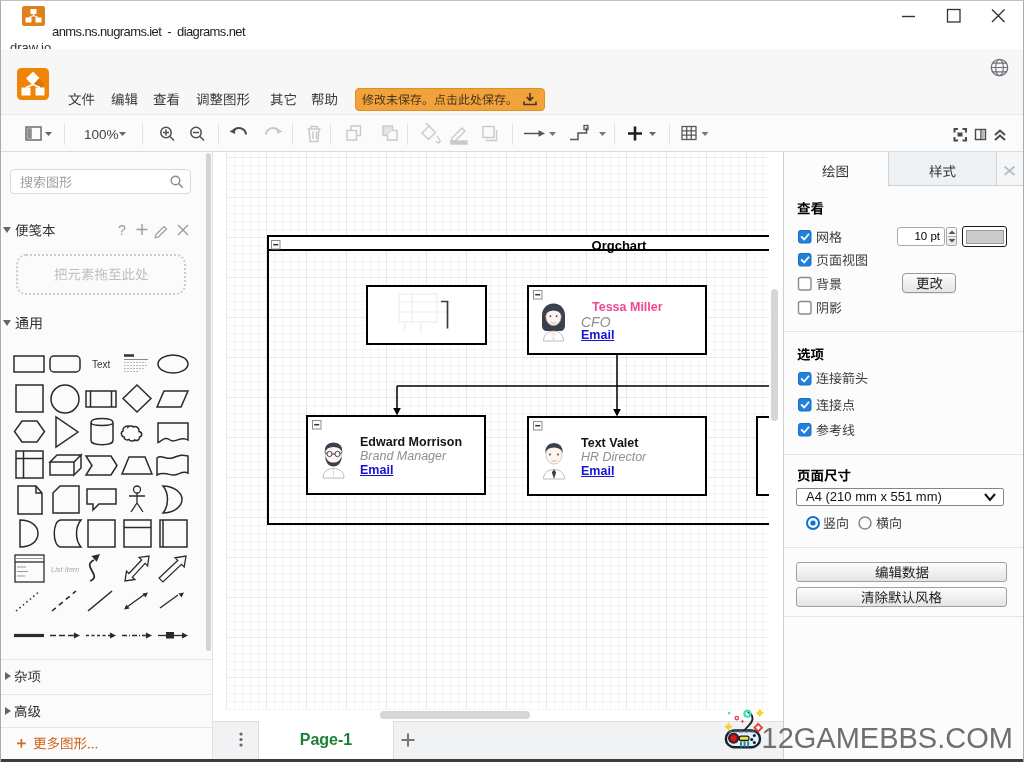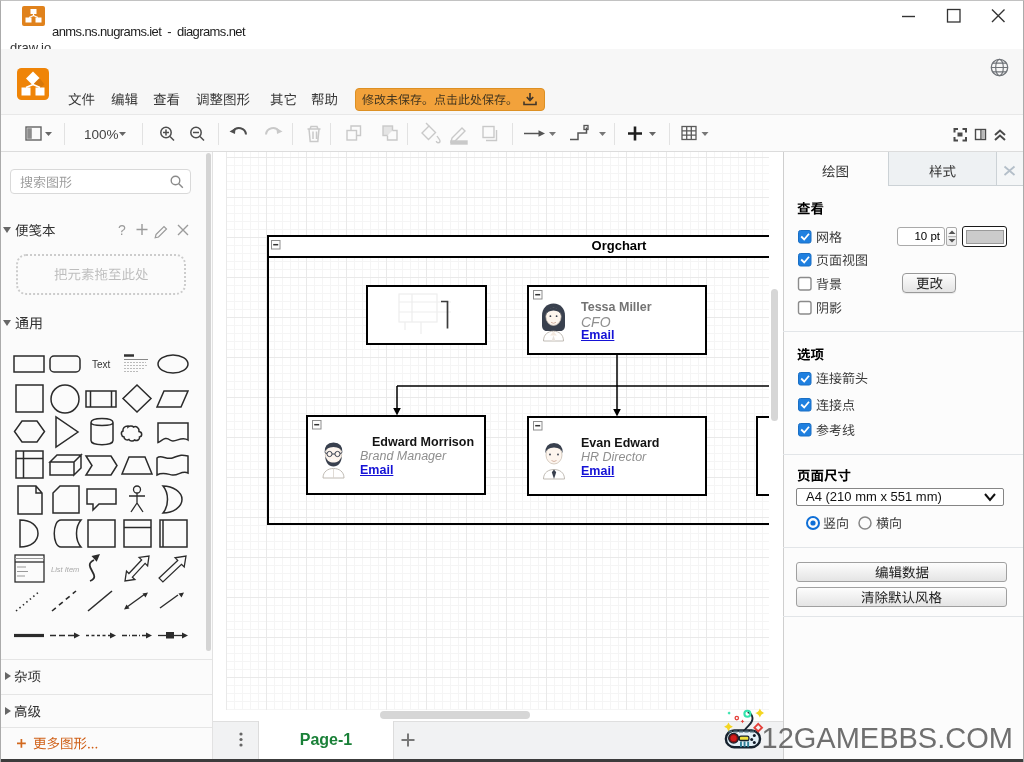--- a/index.html
+++ b/index.html
@@ -215,21 +215,21 @@
   </svg>
 <div class="abs" style="left:205.5px;top:153px;width:5px;height:498px;background:#d4d4d4;border-radius:3px"></div>
 <svg class="abs" style="left:215px;top:449px" width="6" height="13">
     <path d="M1 0v12M4.5 0v12" stroke="#9a9a9a" stroke-width="1.2"></path>
   </svg>
 
 <div class="abs" style="left:213px;top:152px;width:570px;height:569px;background:#fff;overflow:hidden">
  <div class="abs" style="left:13px;top:0;width:553px;height:558px;background-image:linear-gradient(to right,#e9e9e9 1px,transparent 1px),linear-gradient(to bottom,#e9e9e9 1px,transparent 1px),linear-gradient(to right,#f5f5f5 1px,transparent 1px),linear-gradient(to bottom,#f5f5f5 1px,transparent 1px);background-size:40px 40px,40px 40px,8px 8px,8px 8px;background-position:0 0,0 5px,0 0,0 5px"></div>
 
  <div class="abs" style="left:54px;top:83px;width:704px;height:290px;border:2px solid #000;background:transparent"></div>
- <div class="abs" style="left:54px;top:83px;width:704px;height:23px;border:2px solid #000;background:#fff;font-weight:bold;font-size:13px;color:#000;text-align:center;line-height:17px">Orgchart</div>
+ <div class="abs" style="left:54px;top:83px;width:704px;height:16px;border:2px solid #000;background:#fff;font-weight:bold;font-size:13px;color:#000;text-align:center;line-height:17px">Orgchart</div>
  <svg class="abs" style="left:58px;top:88px" width="10" height="10">
       <rect x="0.5" y="0.5" width="8.5" height="8.5" fill="#fdfdfd" stroke="#8e8e8e"></rect>
       <path d="M2.2 4.7h5" stroke="#333" stroke-width="1.5"></path>
     </svg>
 
  <svg class="abs" style="left:0;top:0" width="570" height="569">
   <g stroke="#000" stroke-width="1.5" fill="none">
    <path d="M404 203v31M184 234h449M184 234v25M404 234v26M633 234v26"></path>
   </g>
   <path d="M184 263.5l-3.8-7.5h7.6z" fill="#000"></path>
@@ -255,21 +255,21 @@
   <path d="M14.5 1.5C7.5 1.5 3 6.5 3 13.5v10c0 4 2.5 5.5 4.5 5.5h14c2 0 4.5-1.5 4.5-5.5v-10c0-7-4.5-12-11.5-12z" fill="#39404e"></path>
   <ellipse cx="14.5" cy="14.8" rx="7.6" ry="8.6" fill="#fdf5ee" stroke="#cabfb3" stroke-width="0.7"></ellipse>
   <path d="M6.9 13.5Q7.2 5.8 14.5 5.8Q21.8 5.8 22.1 13.5Q20.8 8.8 14.5 8.6Q8.2 8.8 6.9 13.5Z" fill="#39404e"></path>
   <circle cx="11.4" cy="14.2" r="0.9" fill="#39404e"></circle>
       <circle cx="17.6" cy="14.2" r="0.9" fill="#39404e"></circle>
   <path d="M12 20.3q2.5 2 5 0" stroke="#c9a28f" stroke-width="0.8" fill="none"></path>
   <path d="M4.5 39c0-6.5 4.5-9.8 10-9.8s10 3.3 10 9.8z" fill="#fff" stroke="#b9b3ac" stroke-width="0.9"></path>
   <path d="M14.5 29.2l-3.5 4.2h7z" fill="#f3e9e0"></path>
   <path d="M14.5 33.5l-2 5.5h4z" fill="#e8e3dd"></path>
 </svg>
- <div class="abs" style="left:368px;top:148px;width:140px;font-size:12.5px;font-weight:bold;color:#737373">Tessa Miller</div>
+ <div class="abs" style="left:379px;top:148px;width:140px;font-size:12.5px;font-weight:bold;color:#ec4899">Tessa Miller</div>
  <div class="abs" style="left:368px;top:161.5px;width:140px;font-size:14px;font-style:italic;color:#8f8f8f">CFO</div>
  <div class="abs" style="left:368px;top:176px;width:140px;font-size:12.5px;font-weight:bold;color:#1512d6"><span style="text-decoration:underline">Email</span></div>
 
  <div class="abs" style="left:93px;top:263px;width:180px;height:80px;border:2px solid #000;background:#fff"></div>
  <svg class="abs" style="left:99px;top:268px" width="10" height="10">
       <rect x="0.5" y="0.5" width="8.5" height="8.5" fill="#fdfdfd" stroke="#8e8e8e"></rect>
       <path d="M2.2 4.7h5" stroke="#333" stroke-width="1.5"></path>
     </svg>
  <svg class="abs" style="left:105px;top:287px" width="31" height="39">
   <ellipse cx="15.5" cy="15.5" rx="8.2" ry="9.2" fill="#fdf5ee" stroke="#cabfb3" stroke-width="0.8"></ellipse>
@@ -277,39 +277,39 @@
   <path d="M7.3 17.5c0 6 3.5 10 8.2 10s8.2-4 8.2-10c-2 4.5-4 6-8.2 6s-6.2-1.5-8.2-6z" fill="#39404e"></path>
   <g fill="none" stroke="#39404e" stroke-width="1">
         <circle cx="11.5" cy="15" r="2.6"></circle>
         <circle cx="19.5" cy="15" r="2.6"></circle>
         <path d="M14.1 15h2.8M8.9 14.5l-2-0.8M22.1 14.5l2-0.8"></path>
       </g>
   <path d="M13 20.5q2.5 1.5 5 0" stroke="#fff" stroke-width="0.8" fill="none"></path>
   <path d="M5 39c0-6.5 5-9.5 10.5-9.5s10.5 3 10.5 9.5z" fill="#fff" stroke="#b9b3ac" stroke-width="0.9"></path>
   <path d="M15.5 30v9" stroke="#d8d2ca" stroke-width="0.8"></path>
  </svg>
- <div class="abs" style="left:159px;top:283px;width:140px;font-size:12.5px;font-weight:bold;color:#141414">Edward Morrison</div>
+ <div class="abs" style="left:147px;top:283px;width:140px;font-size:12.5px;font-weight:bold;color:#141414">Edward Morrison</div>
  <div class="abs" style="left:147px;top:296.5px;width:140px;font-size:12.5px;font-style:italic;color:#8f8f8f">Brand Manager</div>
  <div class="abs" style="left:147px;top:311px;width:140px;font-size:12.5px;font-weight:bold;color:#1512d6"><span style="text-decoration:underline">Email</span></div>
 
  <div class="abs" style="left:314px;top:264px;width:180px;height:80px;border:2px solid #000;background:#fff"></div>
  <svg class="abs" style="left:320px;top:269px" width="10" height="10">
       <rect x="0.5" y="0.5" width="8.5" height="8.5" fill="#fdfdfd" stroke="#8e8e8e"></rect>
       <path d="M2.2 4.7h5" stroke="#333" stroke-width="1.5"></path>
     </svg>
  <svg class="abs" style="left:327px;top:288px" width="28" height="39">
   <ellipse cx="14" cy="15" rx="8" ry="9" fill="#fdf5ee" stroke="#cabfb3" stroke-width="0.8"></ellipse>
   <path d="M5.2 13.5Q5 3 14 3Q23 3 22.8 13.5Q21.5 7.5 14 7.5Q6.5 7.5 5.2 13.5Z" fill="#39404e"></path>
   <circle cx="10" cy="14.5" r="0.9" fill="#39404e"></circle>
       <circle cx="18" cy="14.5" r="0.9" fill="#39404e"></circle>
   <path d="M11.5 20.5q2.5 2 5 0" stroke="#c9a28f" stroke-width="0.8" fill="none"></path>
   <path d="M3.5 39c0-6.5 5-9.5 10.5-9.5s10.5 3 10.5 9.5z" fill="#fff" stroke="#b9b3ac" stroke-width="0.9"></path>
   <path d="M14 29.5l-2.2 2.8 2.2 6.7 2.2-6.7z" fill="#39404e"></path>
  </svg>
- <div class="abs" style="left:368px;top:284px;width:140px;font-size:12.5px;font-weight:bold;color:#141414">Evan Edward</div>
+ <div class="abs" style="left:368px;top:284px;width:140px;font-size:12.5px;font-weight:bold;color:#141414">Text Valet</div>
  <div class="abs" style="left:368px;top:297.5px;width:140px;font-size:12.5px;font-style:italic;color:#8f8f8f">HR Director</div>
  <div class="abs" style="left:368px;top:312px;width:140px;font-size:12.5px;font-weight:bold;color:#1512d6"><span style="text-decoration:underline">Email</span></div>
 
  <div class="abs" style="left:543px;top:264px;width:180px;height:80px;border:2px solid #000;background:#fff"></div>
 
  <div class="abs" style="left:556px;top:0px;width:14px;height:558px;background:#fff"></div>
  <div class="abs" style="left:558px;top:137px;width:7px;height:132px;background:#d6d6d6;border-radius:4px"></div>
  <div class="abs" style="left:167px;top:559px;width:150px;height:8px;background:#d6d6d6;border-radius:4px"></div>
 </div>
 

